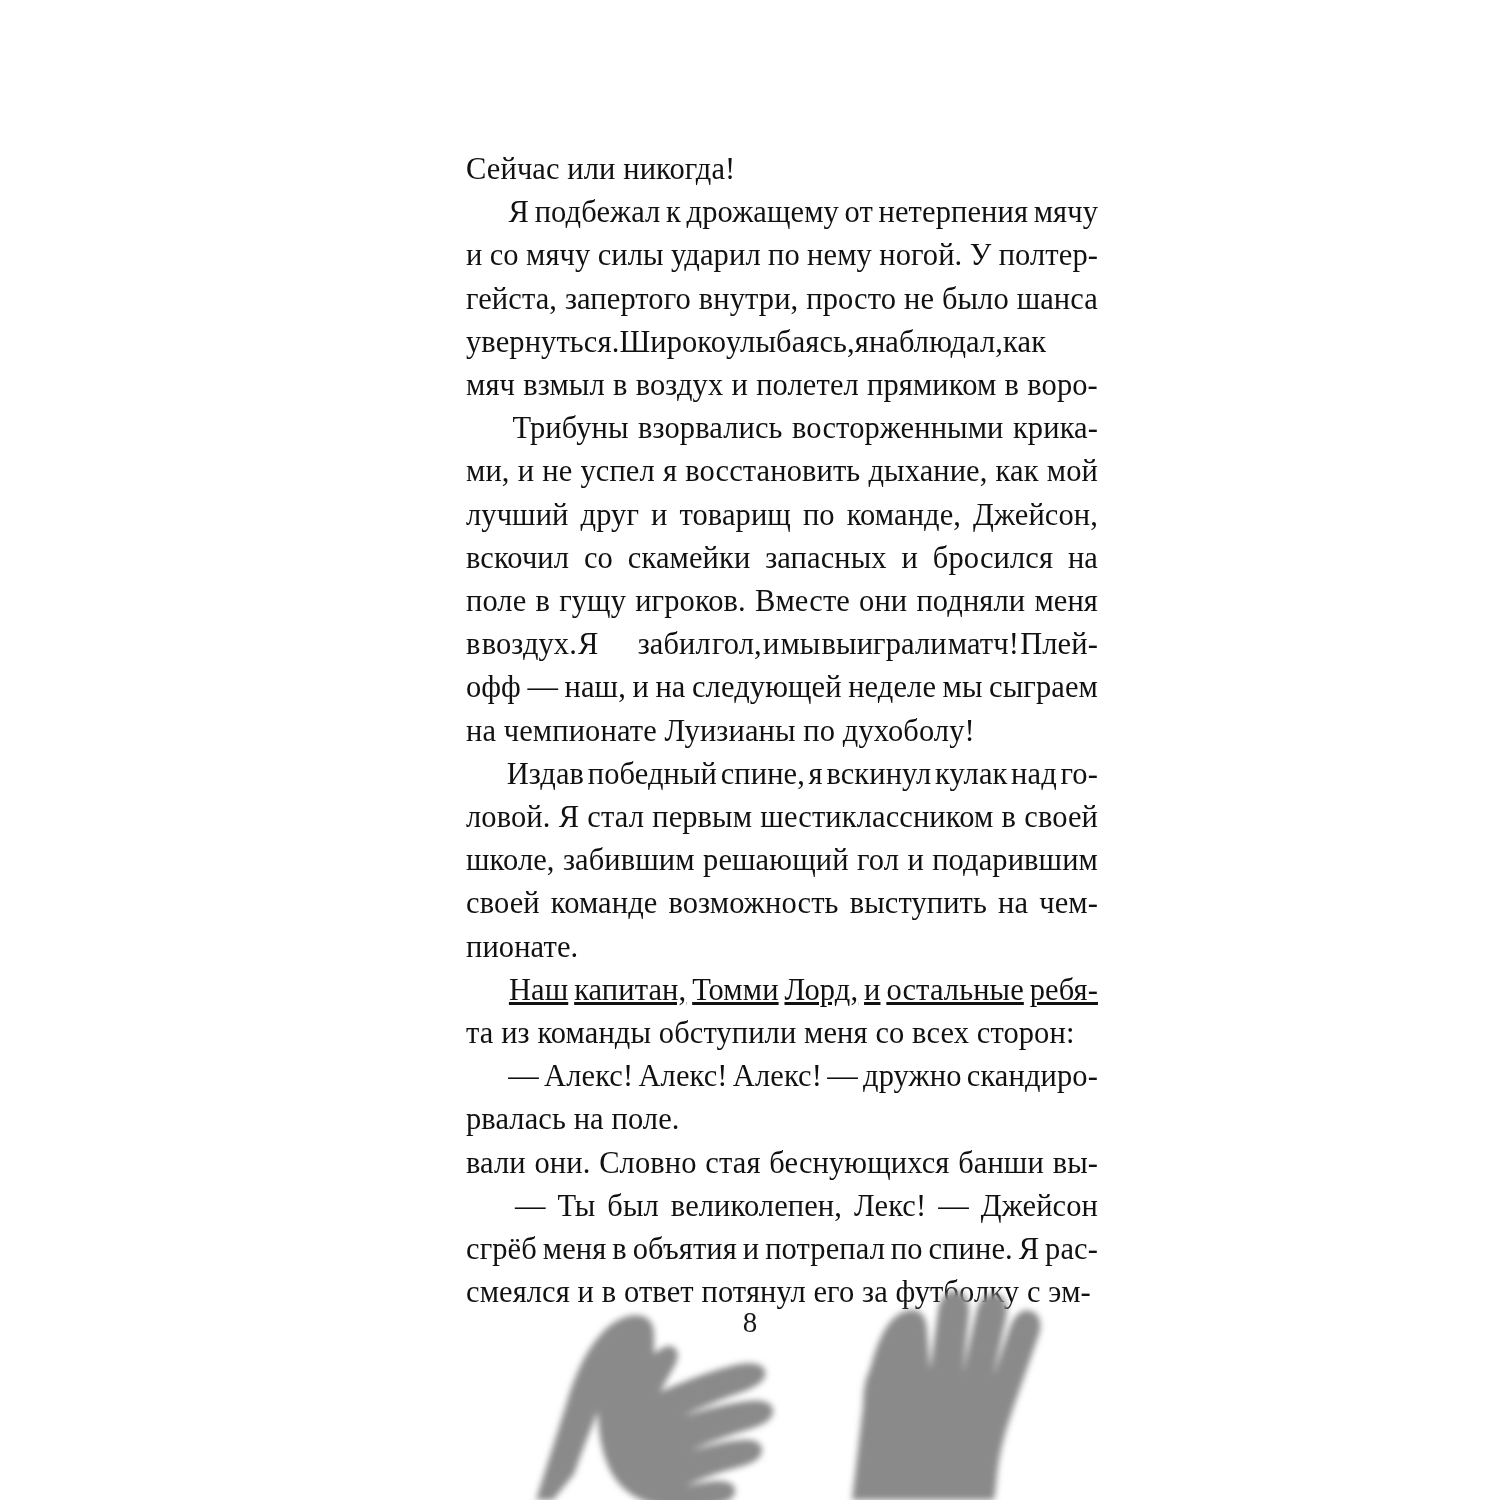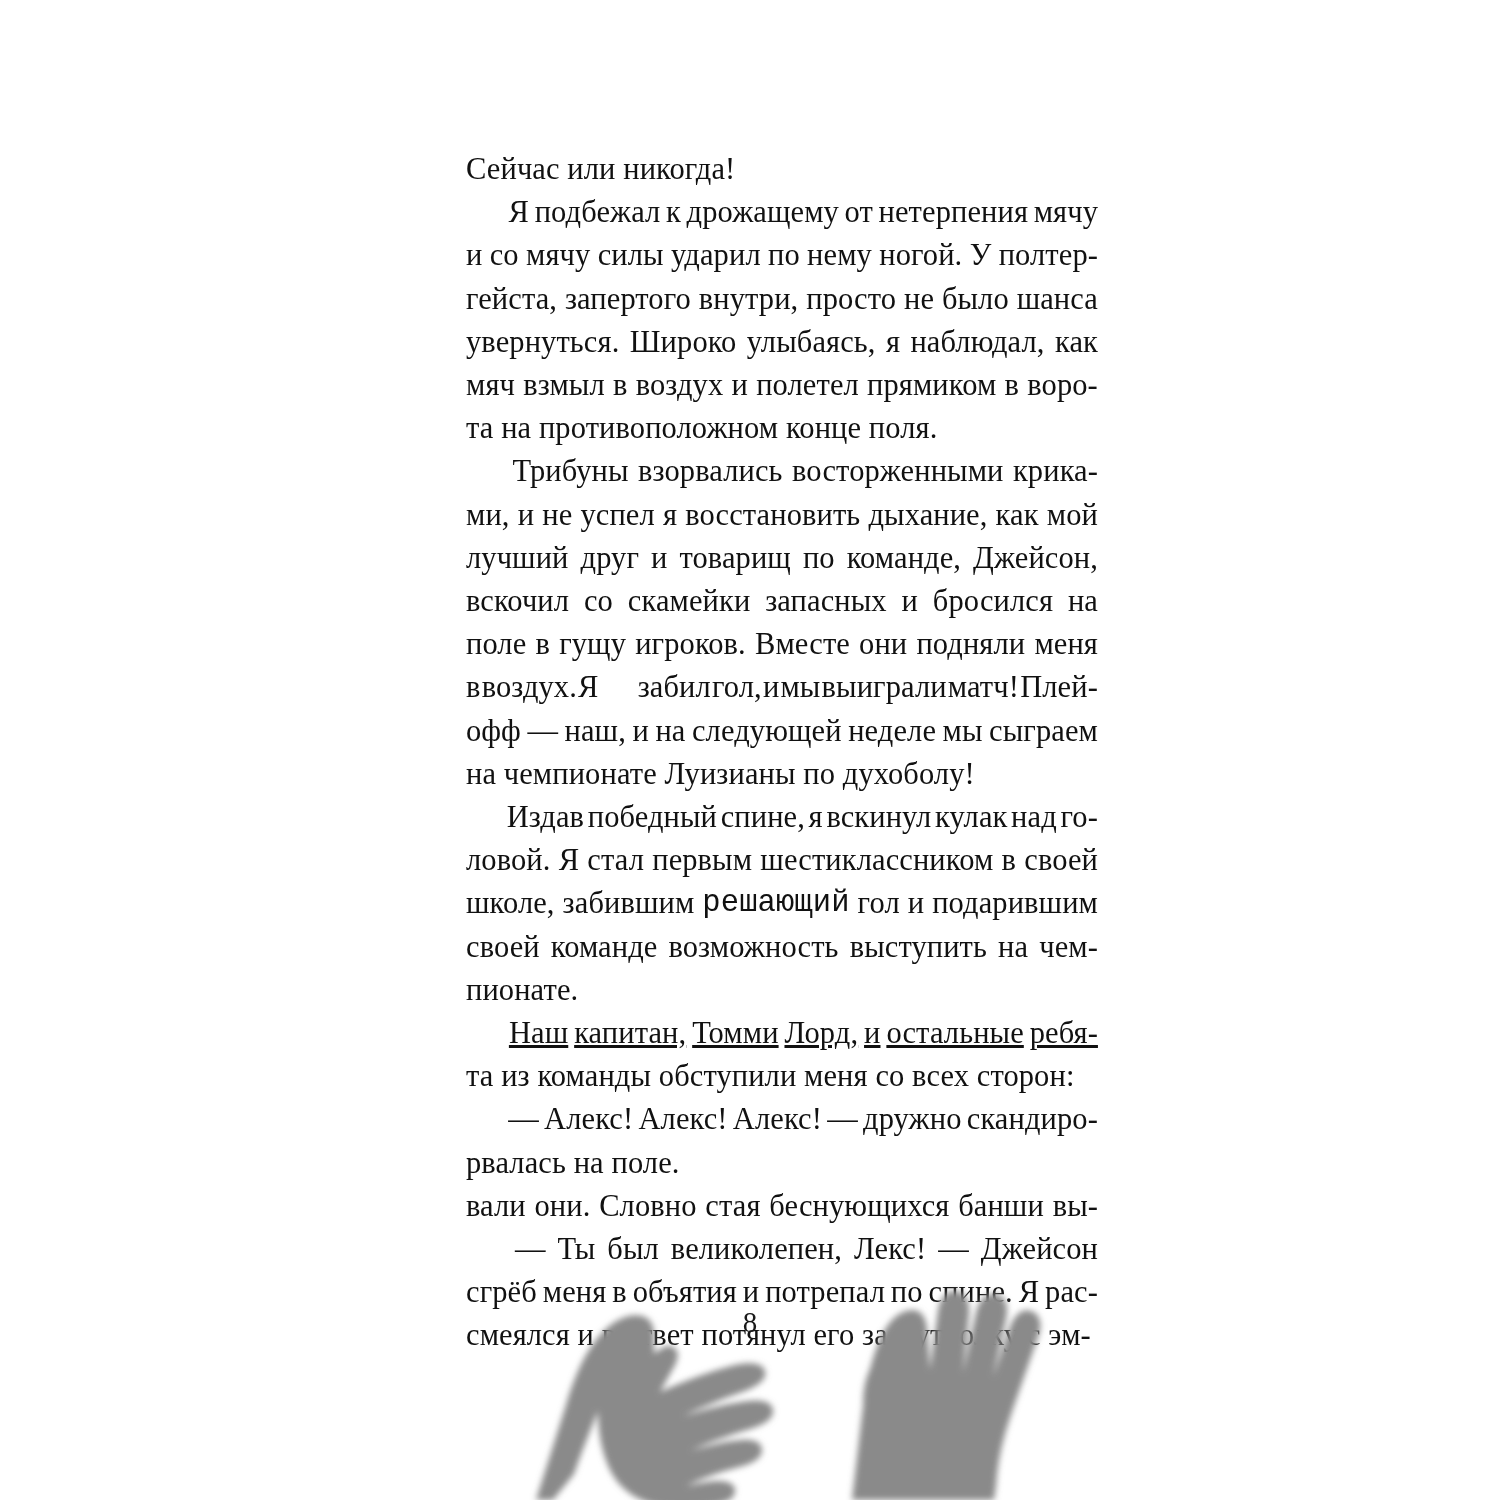--- a/index.html
+++ b/index.html
@@ -113,21 +113,21 @@
             <span style="white-space: pre;">гейста,</span>
             <span style="white-space: pre;">запертого</span>
             <span style="white-space: pre;">внутри,</span>
             <span style="white-space: pre;">просто</span>
             <span style="white-space: pre;">не</span>
             <span style="white-space: pre;">было</span>
             <span style="white-space: pre;">шанса</span>
           </span>
         </span>
       <span class="line" style="text-indent: 0px; text-align: justify; text-align-last: justify; white-space: normal; overflow: visible;">
-          <span style="display: flex; justify-content: space-between; width: 100%;">
+          <span style="display: flex; width: 100%;">
             <span style="white-space: pre;">увернуться.</span>
             <span style="white-space: pre;">Широко</span>
             <span style="white-space: pre;">улыбаясь,</span>
             <span style="white-space: pre;">я</span>
             <span style="white-space: pre;">наблюдал,</span>
             <span style="white-space: pre;">как</span>
           </span>
         </span>
       <span class="line" style="text-indent: 0px; text-align: justify; text-align-last: justify; white-space: normal; overflow: visible;">
           <span style="display: flex; justify-content: space-between; width: 100%;">
@@ -135,21 +135,20 @@
             <span style="white-space: pre;">взмыл</span>
             <span style="white-space: pre;">в</span>
             <span style="white-space: pre;">воздух</span>
             <span style="white-space: pre;">и</span>
             <span style="white-space: pre;">полетел</span>
             <span style="white-space: pre;">прямиком</span>
             <span style="white-space: pre;">в</span>
             <span style="white-space: pre;">воро-</span>
           </span>
         </span>
-      <span class="line" style="text-indent: 0px; text-align: left; text-align-last: left; white-space: nowrap; overflow: visible;">та на противоположном конце поля.</span>
     </p>
 
     <p class="para j-all" style="text-indent: 0px;">
       <span class="line" style="text-indent: 0px; text-align: justify; text-align-last: justify; white-space: normal; overflow: visible;">
           <span style="display: flex; justify-content: space-between; width: 100%;">
             <span style="flex: 0 0 37px;"></span>
             <span style="white-space: pre;">Трибуны</span>
             <span style="white-space: pre;">взорвались</span>
             <span style="white-space: pre;">восторженными</span>
             <span style="white-space: pre;">крика-</span>
@@ -254,21 +253,21 @@
             <span style="white-space: pre;">первым</span>
             <span style="white-space: pre;">шестиклассником</span>
             <span style="white-space: pre;">в</span>
             <span style="white-space: pre;">своей</span>
           </span>
         </span>
       <span class="line" style="text-indent: 0px; text-align: justify; text-align-last: justify; white-space: normal; overflow: visible;">
           <span style="display: flex; justify-content: space-between; width: 100%;">
             <span style="white-space: pre;">школе,</span>
             <span style="white-space: pre;">забившим</span>
-            <span style="white-space: pre; font-family: Liberation Mono, monospace;">решающий</span>
+            <span style="white-space: pre;">решающий</span>
             <span style="white-space: pre;">гол</span>
             <span style="white-space: pre;">и</span>
             <span style="white-space: pre;">подарившим</span>
           </span>
         </span>
       <span class="line" style="text-indent: 0px; text-align: justify; text-align-last: justify; white-space: normal; overflow: visible;">
           <span style="display: flex; justify-content: space-between; width: 100%;">
             <span style="white-space: pre;">своей</span>
             <span style="white-space: pre;">команде</span>
             <span style="white-space: pre;">возможность</span>

